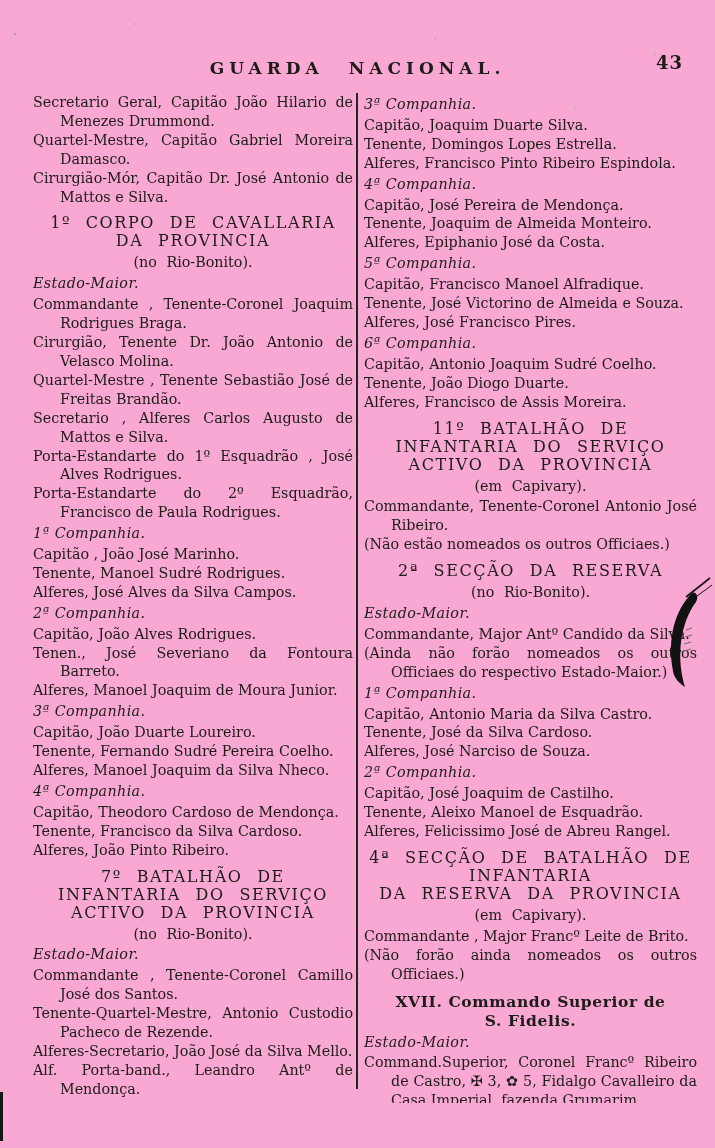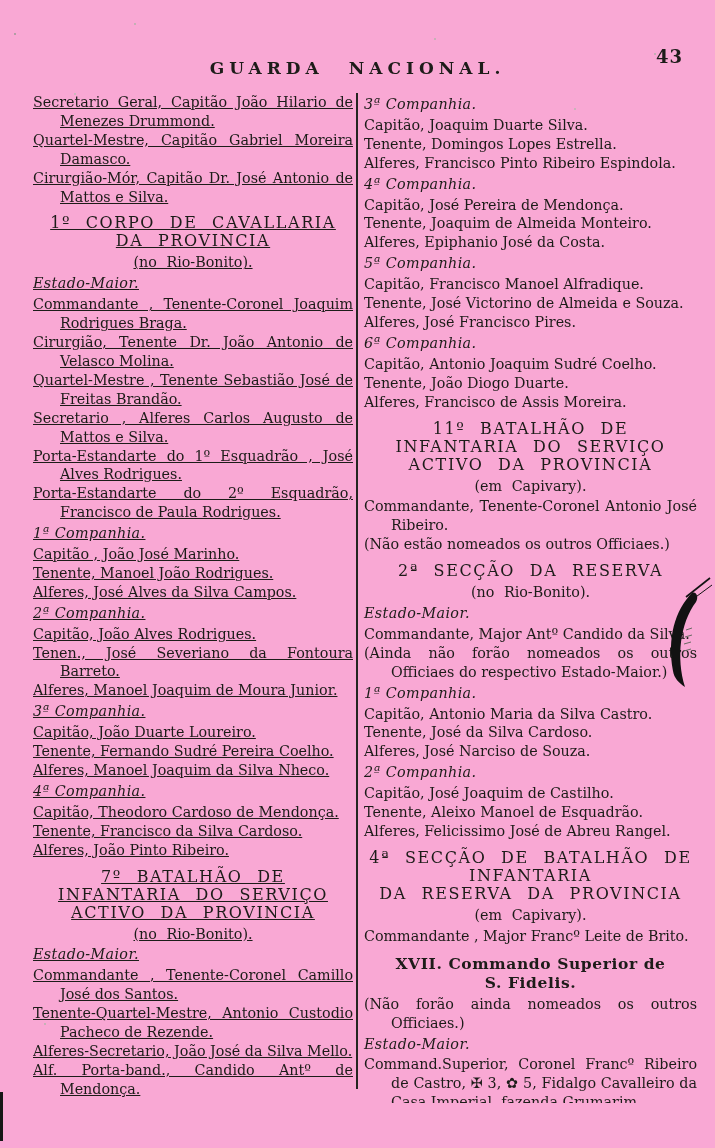--- a/index.html
+++ b/index.html
@@ -11,30 +11,30 @@
     font-family:"DejaVu Serif","Liberation Serif",serif;
     color:#1d1c19;
   }
   .header-title{
     position:absolute;top:58px;left:0;width:100%;
     text-align:center;
     font-weight:bold;font-size:17px;
     letter-spacing:5px;word-spacing:14px;
   }
   .page-number{
-    position:absolute;top:46px;right:32px;
+    position:absolute;top:52px;right:32px;
     font-weight:bold;font-size:18px;letter-spacing:1px;
   }
   .columns{
     position:absolute;top:93px;left:33px;
     width:664px;height:1010px;
     display:flex;
   }
   .column{overflow:hidden;}
-  .column.left{width:320px;text-decoration:underline;}
+  .column.left{width:320px;}
   .column.right{width:333px;padding-left:6px;}
   .divider{
     width:2px;background:#262521;margin-left:3px;
     height:996px;flex:0 0 auto;
   }
   .line{font-size:14.3px;line-height:18.9px;}
   .entry{
     text-align:justify;
     padding-left:27px;text-indent:-27px;
   }
@@ -78,42 +78,42 @@
         <div class="line center">(no Rio-Bonito).</div>
         <div class="line icenter">Estado-Maior.</div>
         <div class="line entry">Commandante , Tenente-Coronel Joaquim Rodrigues Braga.</div>
         <div class="line entry">Cirurgião, Tenente Dr. João Antonio de Velasco Molina.</div>
         <div class="line entry">Quartel-Mestre , Tenente Sebastião José de Freitas Brandão.</div>
         <div class="line entry">Secretario , Alferes Carlos Augusto de Mattos e Silva.</div>
         <div class="line entry">Porta-Estandarte do 1º Esquadrão , José Alves Rodrigues.</div>
         <div class="line entry">Porta-Estandarte do 2º Esquadrão, Francisco de Paula Rodrigues.</div>
         <div class="line icenter">1ª Companhia.</div>
         <div class="line entry">Capitão , João José Marinho.</div>
-        <div class="line entry">Tenente, Manoel  João Rodrigues.</div>
+        <div class="line entry">Tenente, Manoel  Sudré Rodrigues.</div>
         <div class="line entry">Alferes, José Alves da Silva Campos.</div>
         <div class="line icenter">2ª Companhia.</div>
         <div class="line entry">Capitão, João Alves Rodrigues.</div>
         <div class="line entry">Tenen., José Severiano da Fontoura Barreto.</div>
         <div class="line entry">Alferes, Manoel Joaquim de Moura Junior.</div>
         <div class="line icenter">3ª Companhia.</div>
         <div class="line entry">Capitão, João Duarte Loureiro.</div>
         <div class="line entry">Tenente, Fernando Sudré Pereira Coelho.</div>
         <div class="line entry">Alferes, Manoel Joaquim da Silva Nheco.</div>
         <div class="line icenter">4ª Companhia.</div>
         <div class="line entry">Capitão, Theodoro Cardoso de Mendonça.</div>
         <div class="line entry">Tenente, Francisco da Silva Cardoso.</div>
         <div class="line entry">Alferes, João Pinto Ribeiro.</div>
         <div class="line heading">7º BATALHÃO DE INFANTARIA DO SERVIÇO
 ACTIVO DA PROVINCIA</div>
         <div class="line center">(no Rio-Bonito).</div>
         <div class="line icenter">Estado-Maior.</div>
         <div class="line entry">Commandante , Tenente-Coronel Camillo José dos Santos.</div>
         <div class="line entry">Tenente-Quartel-Mestre, Antonio Custodio Pacheco de Rezende.</div>
         <div class="line entry">Alferes-Secretario, João José da Silva Mello.</div>
-        <div class="line entry">Alf. Porta-band., Candido Antº de Mendonça.</div>
+        <div class="line entry">Alf. Porta-band., Leandro Antº de Mendonça.</div>
         <div class="line icenter">1ª Companhia.</div>
       </div>
     <div class="divider"></div>
     <div class="column right">
         <div class="line icenter">3ª Companhia.</div>
         <div class="line entry">Capitão, Joaquim Duarte Silva.</div>
         <div class="line entry">Tenente, Domingos Lopes Estrella.</div>
         <div class="line entry">Alferes, Francisco Pinto Ribeiro Espindola.</div>
         <div class="line icenter">4ª Companhia.</div>
         <div class="line entry">Capitão, José Pereira de Mendonça.</div>
@@ -142,23 +142,23 @@
         <div class="line entry">Tenente, José da Silva Cardoso.</div>
         <div class="line entry">Alferes, José Narciso de Souza.</div>
         <div class="line icenter">2ª Companhia.</div>
         <div class="line entry">Capitão, José Joaquim de Castilho.</div>
         <div class="line entry">Tenente, Aleixo Manoel de Esquadrão.</div>
         <div class="line entry">Alferes, Felicissimo José de Abreu Rangel.</div>
         <div class="line heading">4ª SECÇÃO DE BATALHÃO DE INFANTARIA
 DA RESERVA DA PROVINCIA</div>
         <div class="line center">(em Capivary).</div>
         <div class="line entry">Commandante , Major Francº Leite de Brito.</div>
+        <div class="line entry">(Não forão ainda nomeados os outros Officiaes.)</div>
         <div class="line bold">XVII. Commando Superior de
 S. Fidelis.</div>
-        <div class="line entry">(Não forão ainda nomeados os outros Officiaes.)</div>
         <div class="line icenter">Estado-Maior.</div>
         <div class="line entry">Command.Superior, Coronel Francº Ribeiro de Castro, ✠ 3, ✿ 5, Fidalgo Cavalleiro da Casa Imperial, fazenda Grumarim.</div>
       </div>
   </div>
 
   <svg class="ink-smudge" viewBox="0 0 64 135" xmlns="http://www.w3.org/2000/svg">
     <path d="M44 18 C27 35 19 63 25 96 C26 103 31 108 37 112 C28 83 32 48 48 27 C51 22 48 16 44 18 Z" fill="#121212"></path>
     <path d="M38 22 L62 3" stroke="#121212" stroke-width="1.6" fill="none"></path>
     <path d="M41 27 L64 10" stroke="#121212" stroke-width="1" fill="none"></path>
     <path d="M38 55 l6 -2 M37 62 l7 -2 M36 69 l7 -2 M36 76 l7 -2" stroke="#6a6a64" stroke-width="1" fill="none"></path>

